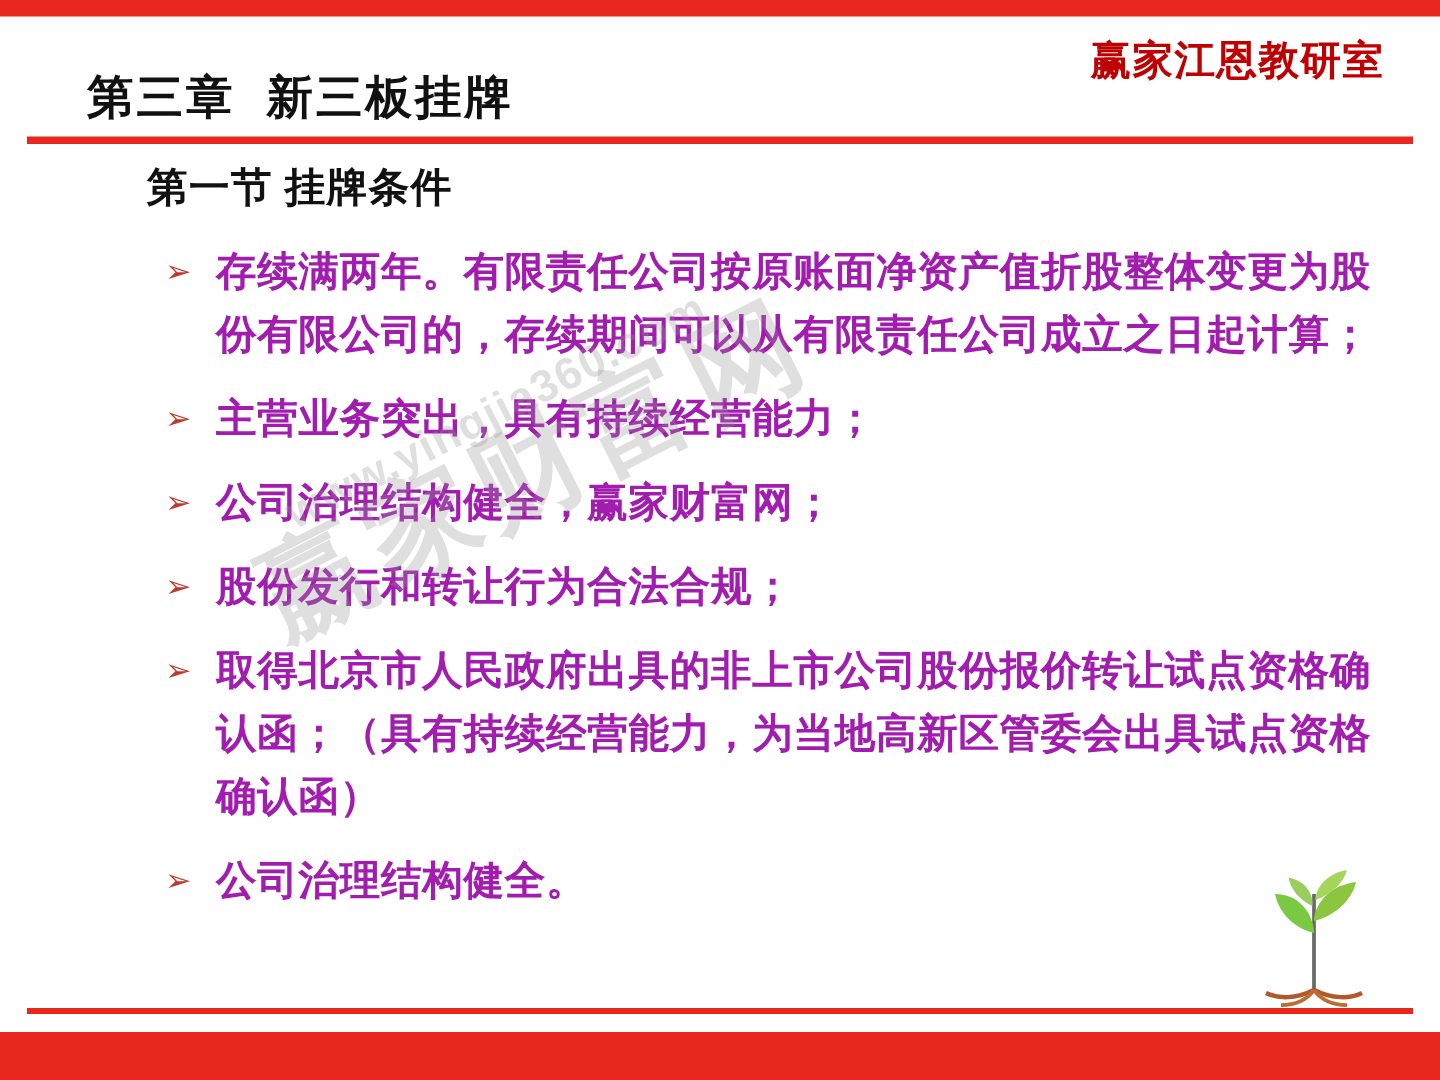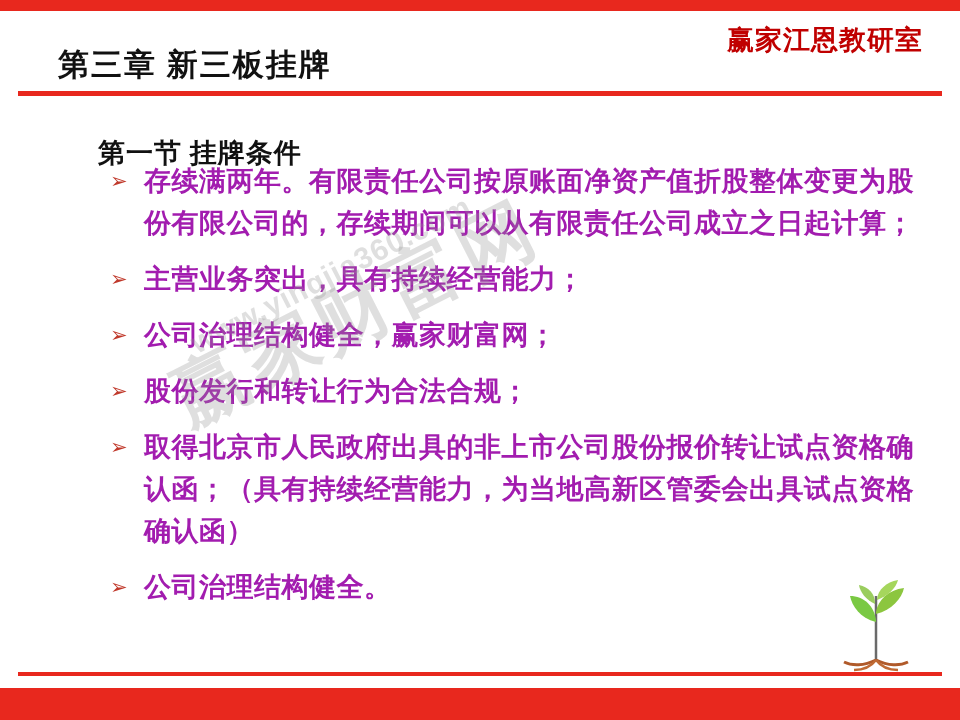--- a/index.html
+++ b/index.html
@@ -69,33 +69,33 @@
   }
   .chapter-title {
     position: absolute;
     left: 58px;
     top: 44px;
     font-size: 31px;
     font-weight: bold;
     color: #111111;
     letter-spacing: 2px;
     white-space: nowrap;
+    font-family: Liberation Mono, monospace;
   }
 
   
   .section-title {
     position: absolute;
     left: 98px;
     top: 107px;
     font-size: 27px;
     font-weight: bold;
     color: #111111;
     letter-spacing: 1px;
     white-space: nowrap;
-    margin-top: 28px;
   }
 
   
   .bullets {
     position: absolute;
     left: 110px;
     top: 160px;
     width: 820px;
   }
   .bullet-row {

